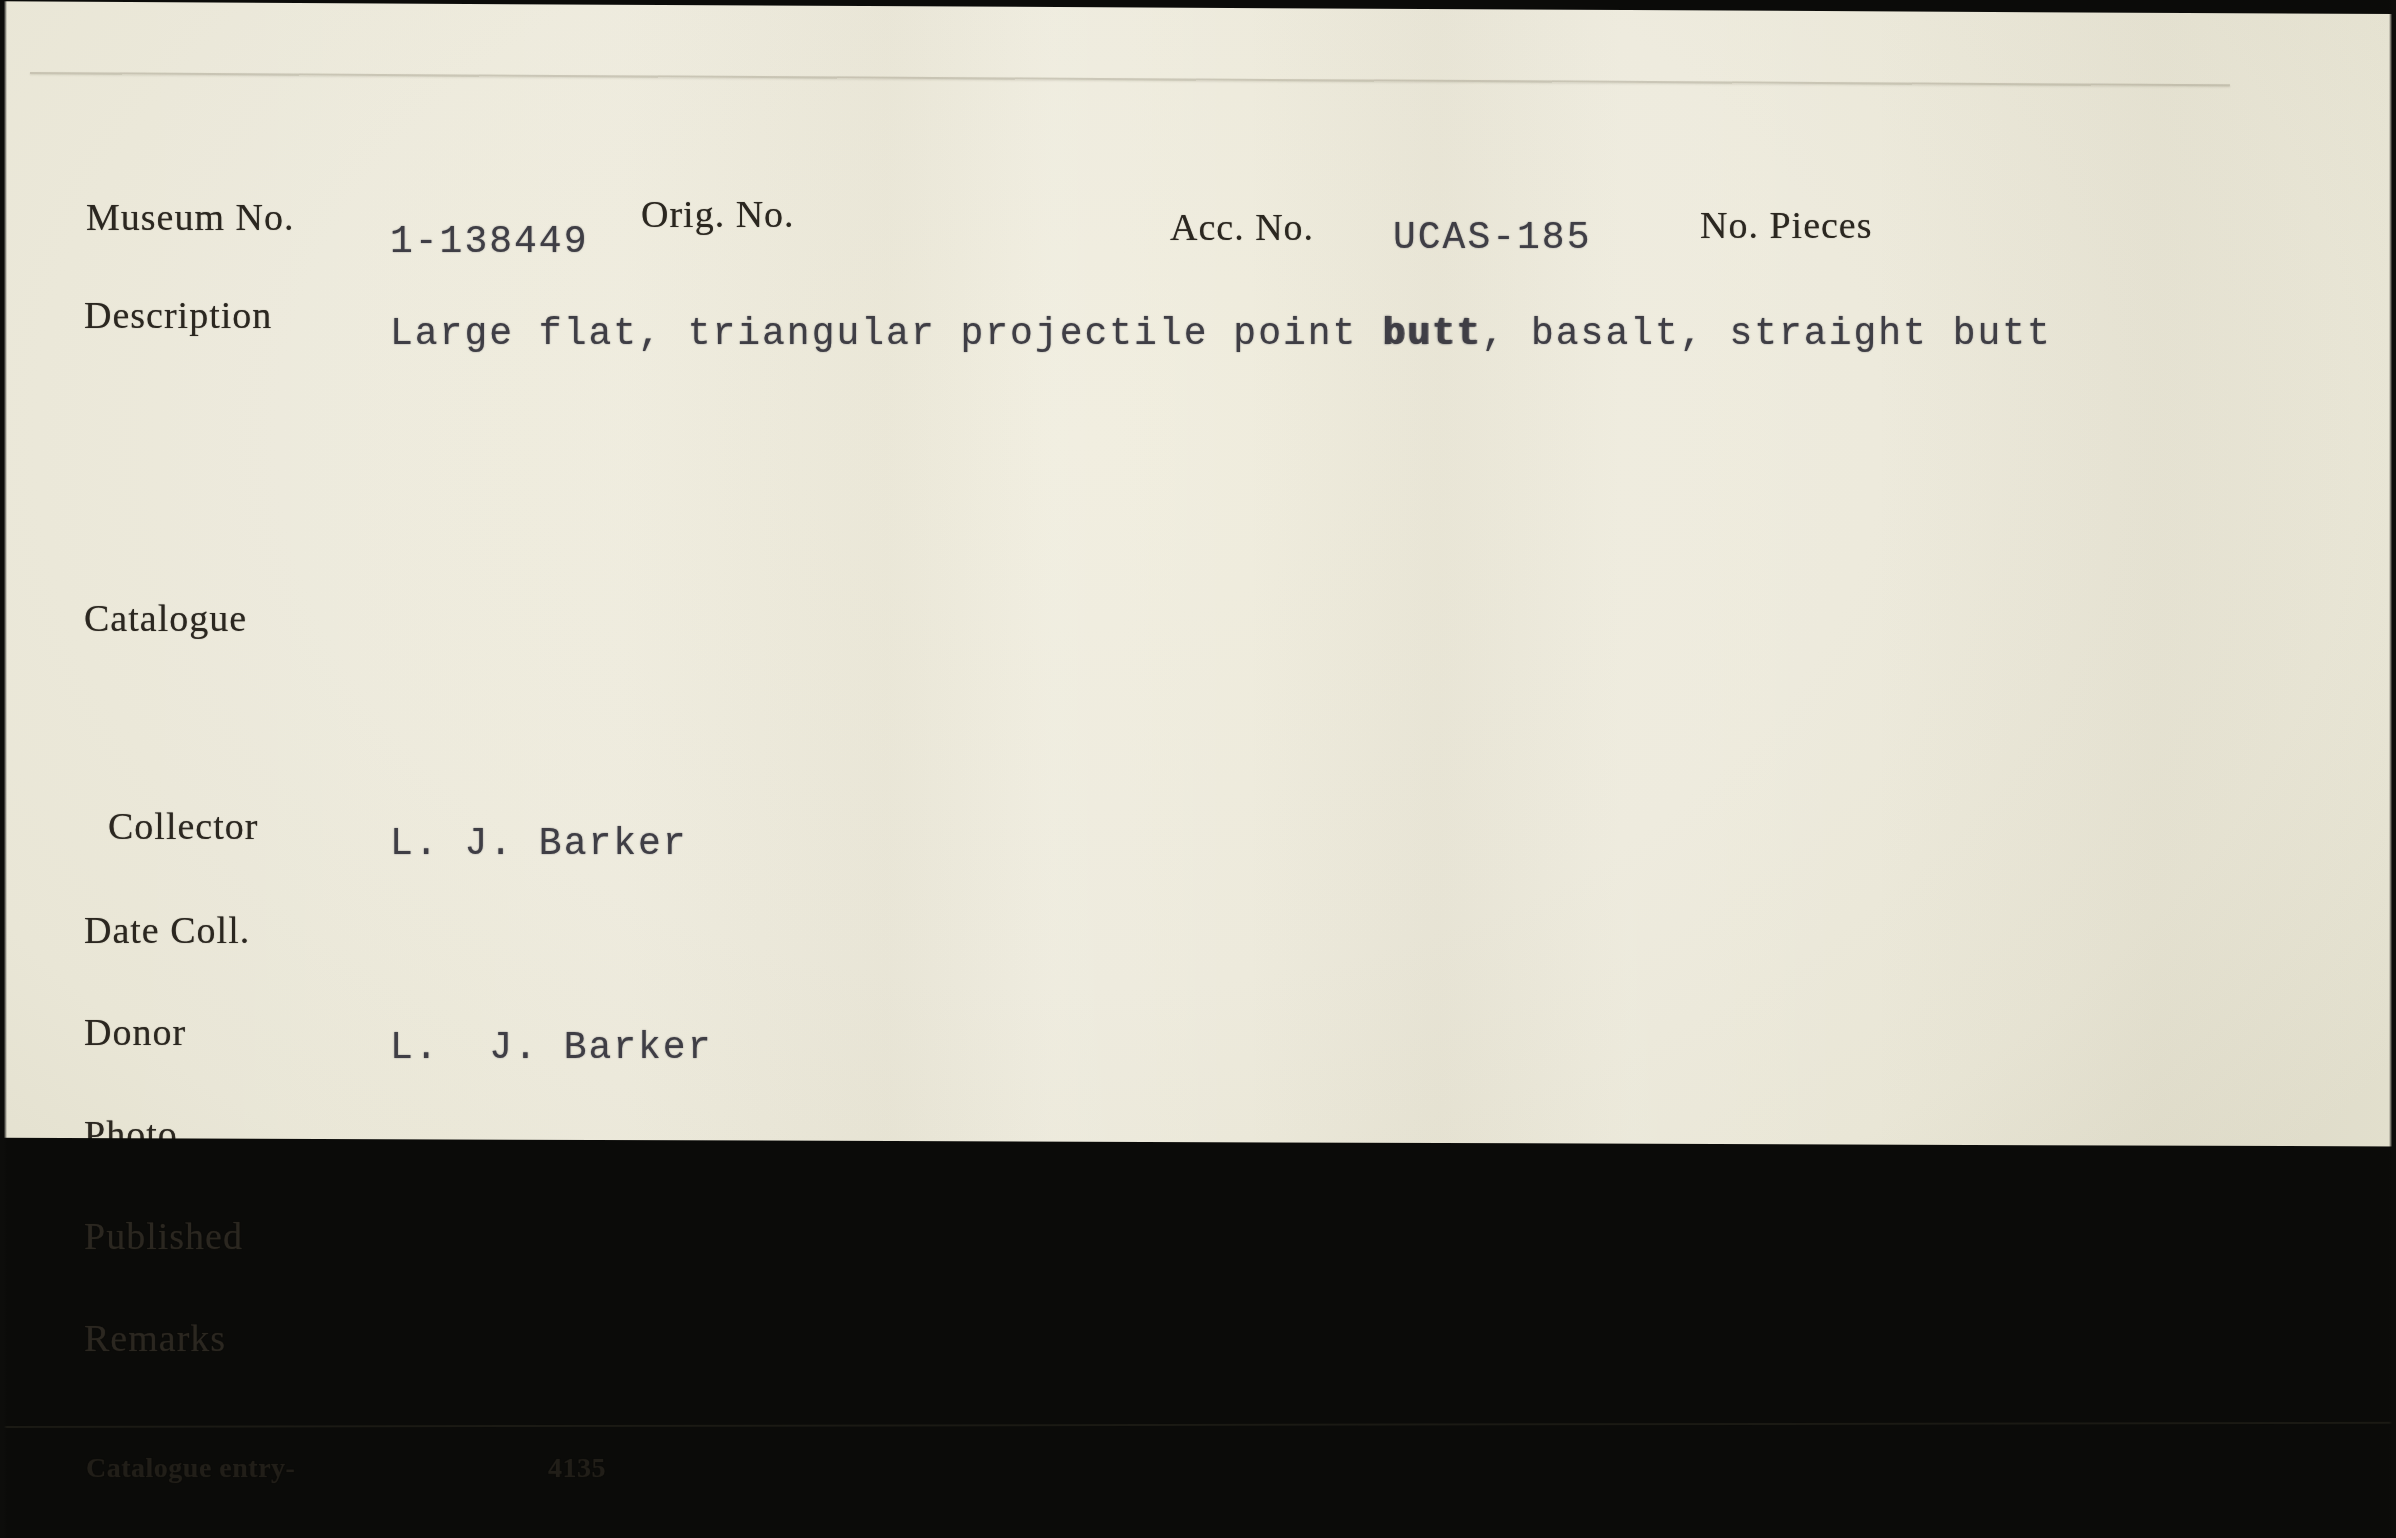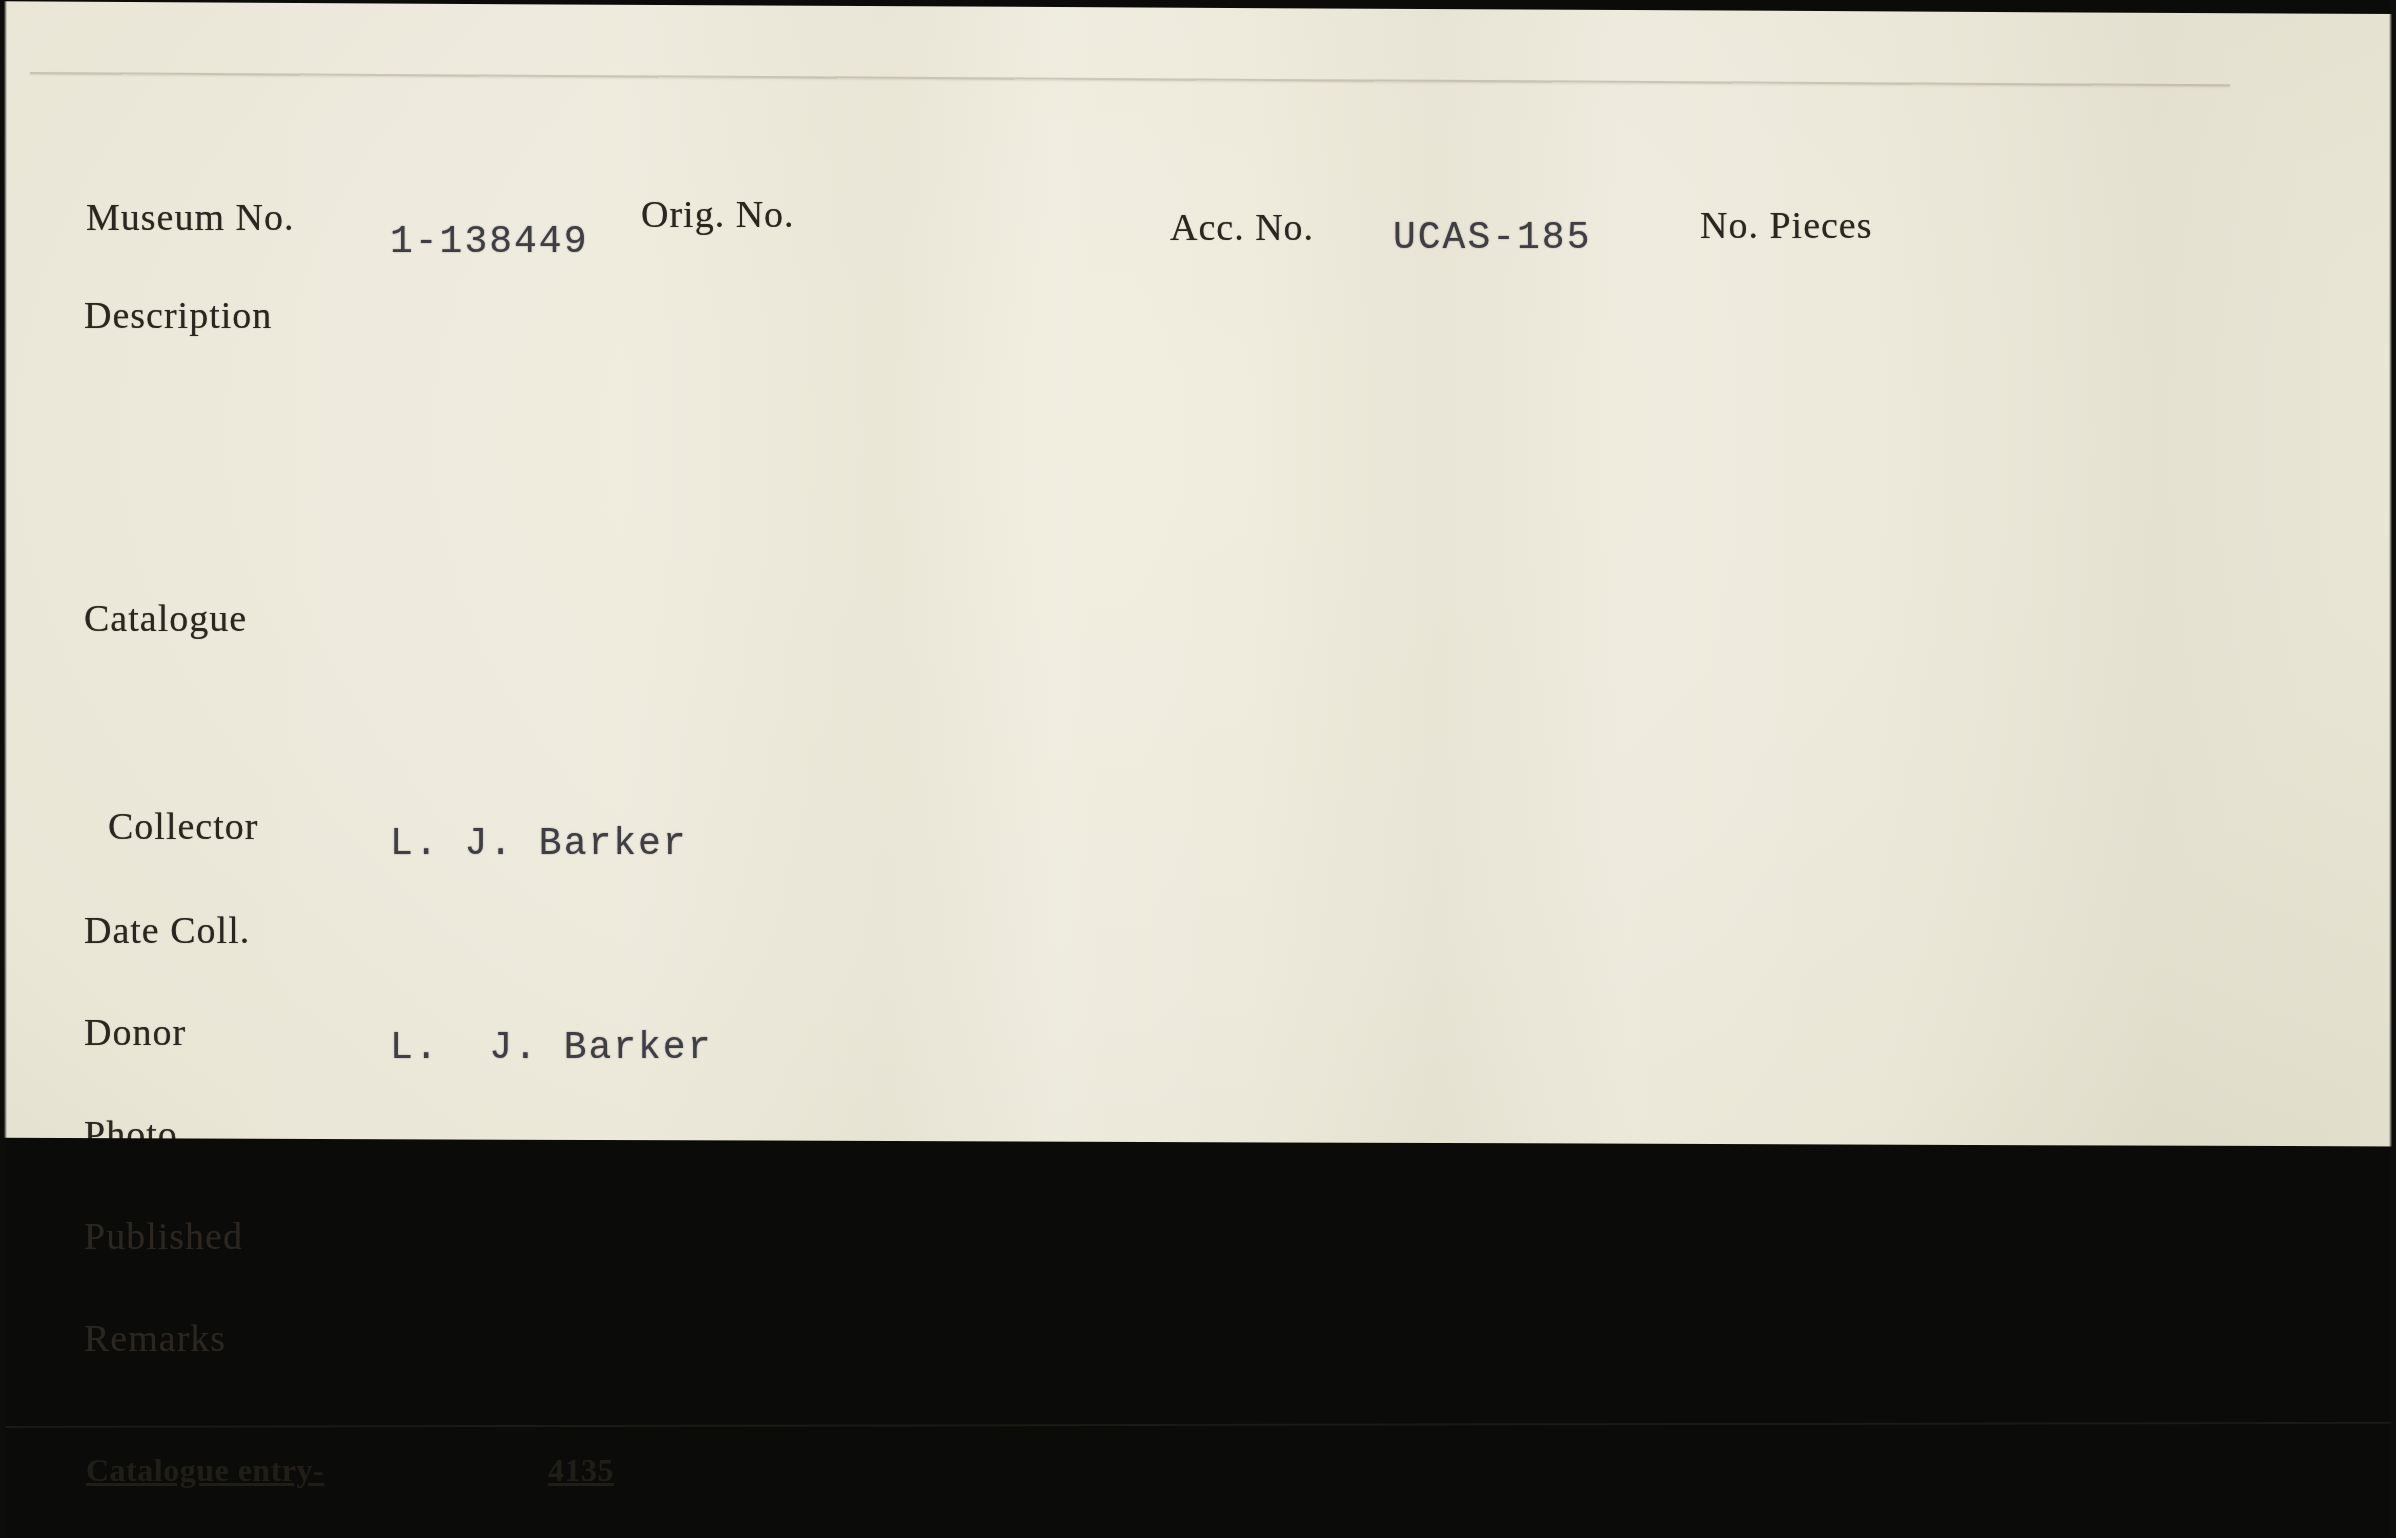--- a/index.html
+++ b/index.html
@@ -85,27 +85,26 @@
     font-family: "Liberation Serif", "DejaVu Serif", serif;
     font-size: 38px;
     letter-spacing: 1px;
     color: #2b2720;
     text-shadow: 0 0 1px rgba(43,39,32,0.6);
     white-space: pre;
   }
   .label-small {
     position: absolute;
     font-family: "Liberation Serif", "DejaVu Serif", serif;
-    font-size: 32px;
+    font-size: 28px;
     font-weight: bold;
     letter-spacing: 0.5px;
     color: #211e18;
     text-shadow: 0 0 1px rgba(33,30,24,0.5);
     white-space: pre;
-    text-decoration: underline;
   }
   
   .type {
     position: absolute;
     font-family: "Liberation Mono", "DejaVu Sans Mono", monospace;
     font-size: 38px;
     letter-spacing: 2px;
     color: #3f3e45;
     text-shadow: 0 0 1.5px rgba(62,61,70,0.65);
     white-space: pre;
@@ -146,20 +145,21 @@
     <div class="crease crease-bottom"></div>
 
     <span class="label" id="lbl-museum">Museum No.</span>
     <span class="type" id="val-museum">1-138449</span>
     <span class="label" id="lbl-orig">Orig. No.</span>
     <span class="label" id="lbl-acc">Acc. No.</span>
     <span class="type" id="val-acc">UCAS-185</span>
     <span class="label" id="lbl-pieces">No. Pieces</span>
 
     <span class="label" id="lbl-desc">Description</span>
+    <span class="type" id="val-desc"><span>Large flat, triangular projectile point </span><span class="ov">butt</span><span>, basalt, straight butt</span></span>
 
     <span class="label" id="lbl-loc">Catalogue</span>
 
     <span class="label" id="lbl-coll">Collector</span>
     <span class="type" id="val-coll">L. J. Barker</span>
 
     <span class="label" id="lbl-date">Date Coll.</span>
 
     <span class="label" id="lbl-donor">Donor</span>
     <span class="type" id="val-donor">L.  J. Barker</span>

